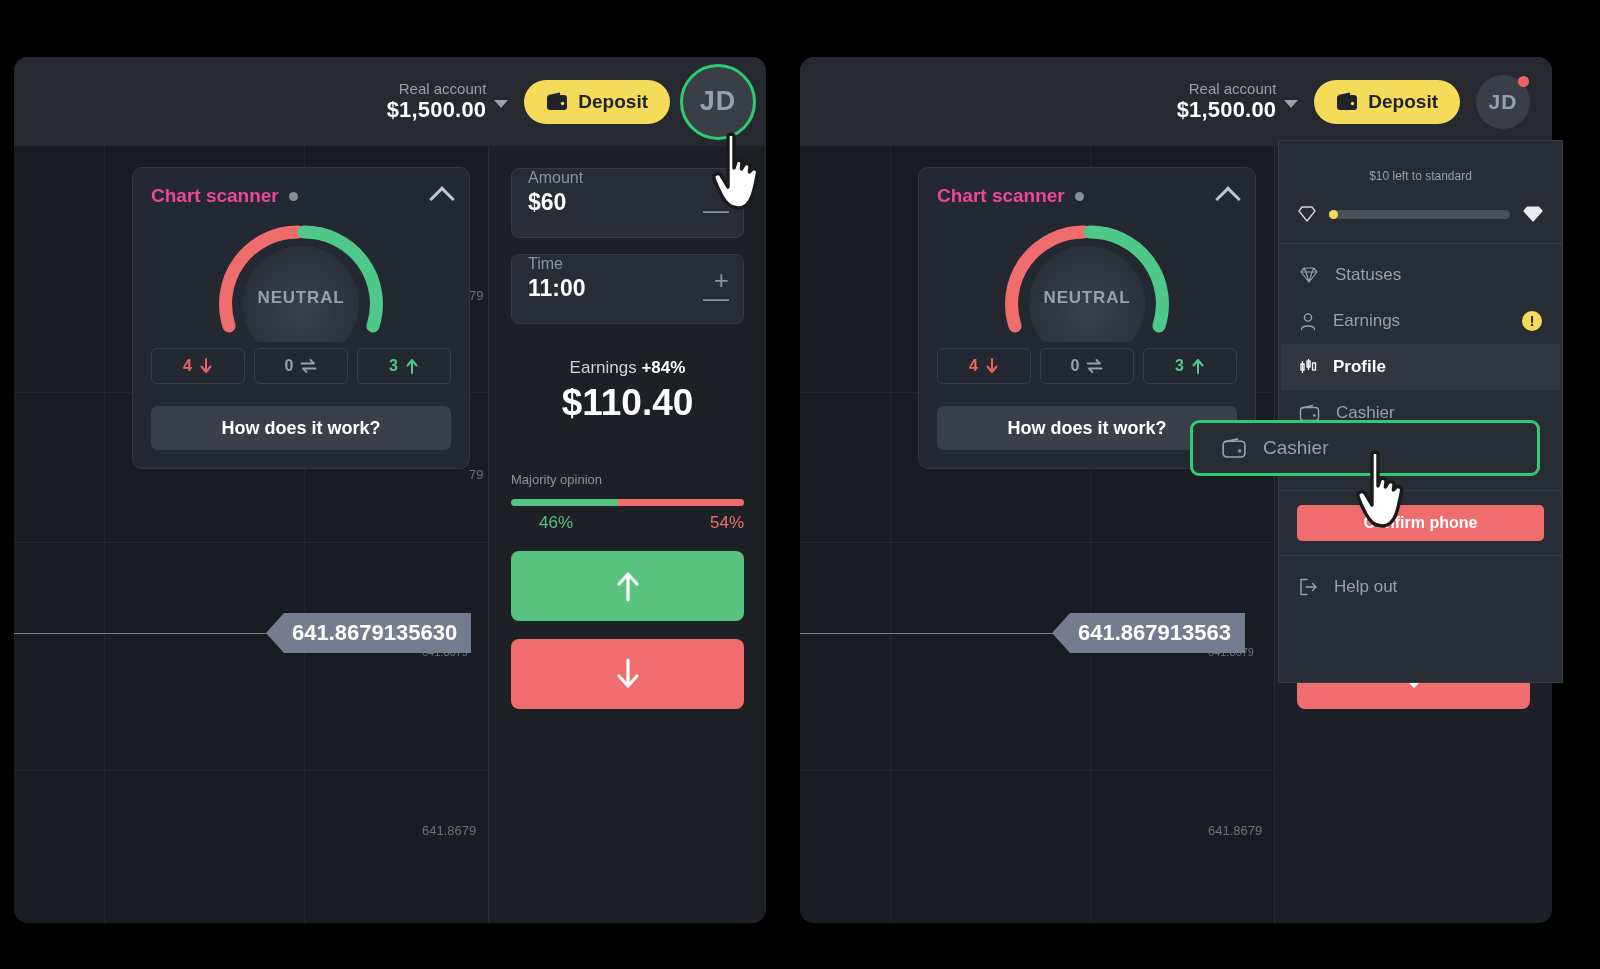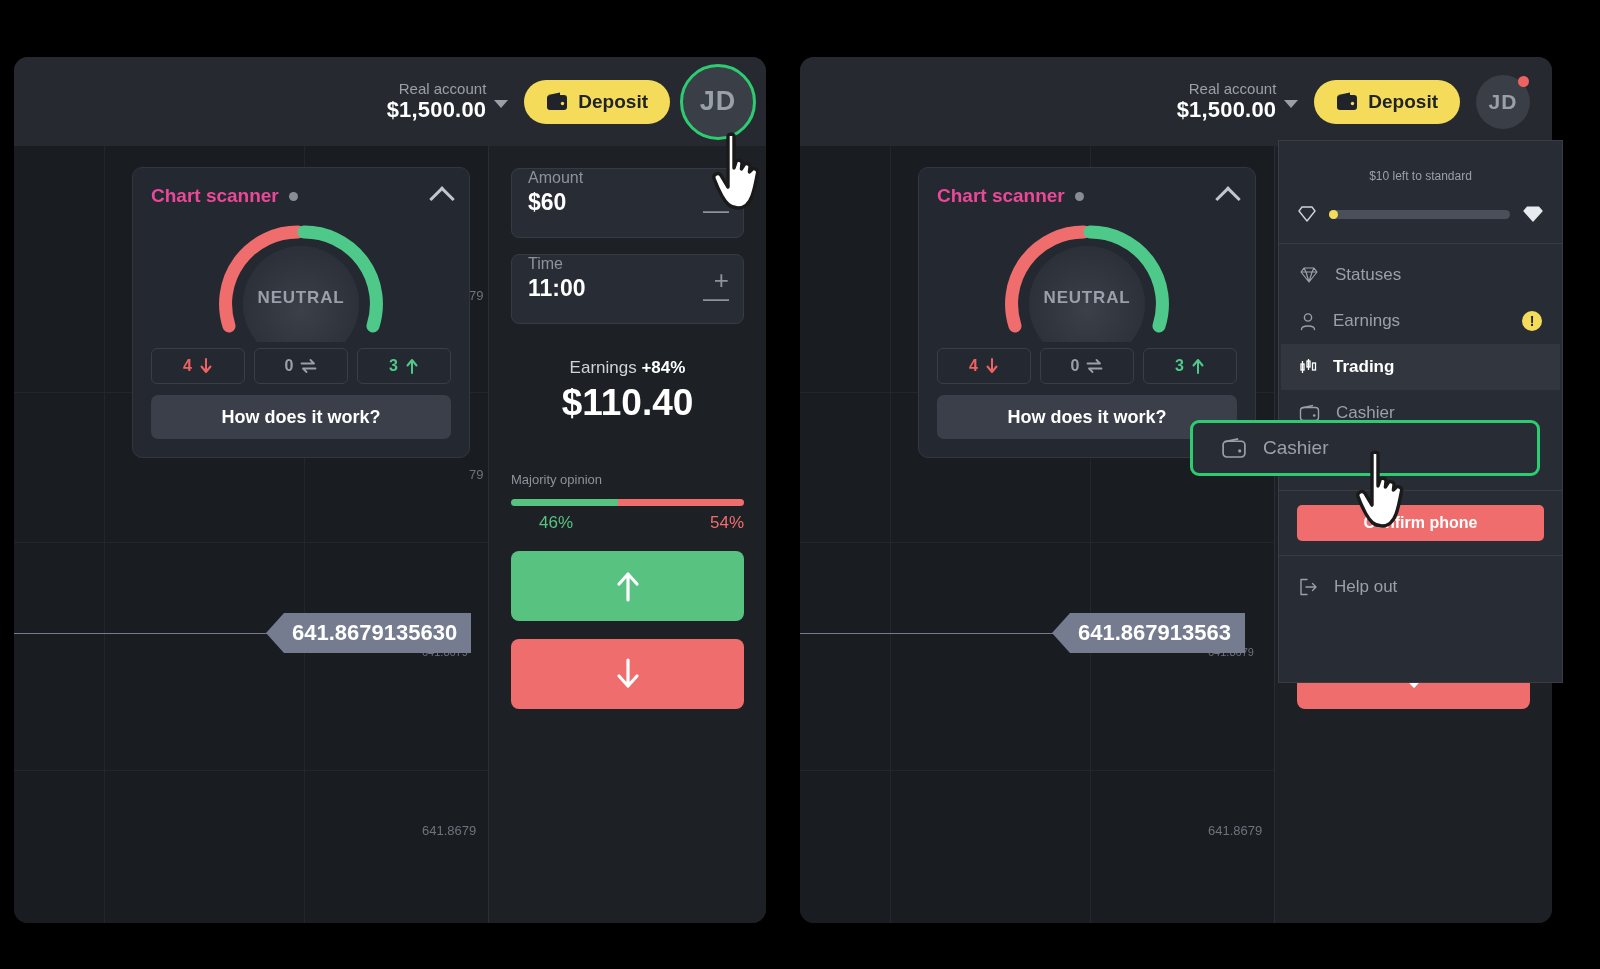--- a/index.html
+++ b/index.html
@@ -134,21 +134,21 @@
   .count-box {
     flex: 1; height: 36px;
     border: 1px solid #3a3e47; border-radius: 6px;
     display: flex; align-items: center; justify-content: center; gap: 7px;
     font-size: 16px; font-weight: 600;
   }
   .c-down { color: #ef6262; }
   .c-flat { color: #9aa0a9; }
   .c-up   { color: #4fc98a; }
   .howbtn {
-    margin-top: 11px; width: 100%; height: 44px;
+    margin-top: 22px; width: 100%; height: 44px;
     background: #3a3f49; color: #ffffff;
     border: none; border-radius: 7px;
     font-size: 18px; font-weight: 700;
     font-family: "Liberation Sans", sans-serif;
     cursor: pointer;
   }
 
   
   .tradebar {
     position: absolute; right: 0; top: 89px; bottom: 0; width: 278px;
@@ -557,21 +557,21 @@
       </div>
 
       <div class="dd-item active">
         <svg class="ico" width="18" height="18" viewBox="0 0 18 18">
           <path d="M3.5 3 V15 M3.5 5.5 V12.5" stroke="#ffffff" stroke-width="1.3"></path>
           <rect x="2" y="6" width="3" height="6" fill="none" stroke="#ffffff" stroke-width="1.3"></rect>
           <rect x="8" y="3" width="3" height="6" fill="none" stroke="#ffffff" stroke-width="1.3"></rect>
           <path d="M9.5 1 V12" stroke="#ffffff" stroke-width="1.3"></path>
           <rect x="13.5" y="5" width="3" height="7" fill="none" stroke="#ffffff" stroke-width="1.3"></rect>
         </svg>
-        <span>Trading</span>
+        <span>Profile</span>
       </div>
 
       <div class="dd-item">
         <svg class="ico" width="21" height="19" viewBox="0 0 21 19">
           <rect x="1.5" y="3.5" width="18" height="13" rx="3" fill="none" stroke="#9aa0a9" stroke-width="1.4"></rect>
           <path d="M2.5 4 L14 1.5" fill="none" stroke="#9aa0a9" stroke-width="1.4"></path>
           <circle cx="15.2" cy="11.5" r="1.3" fill="#9aa0a9"></circle>
         </svg>
         <span>Cashier</span>
       </div>

